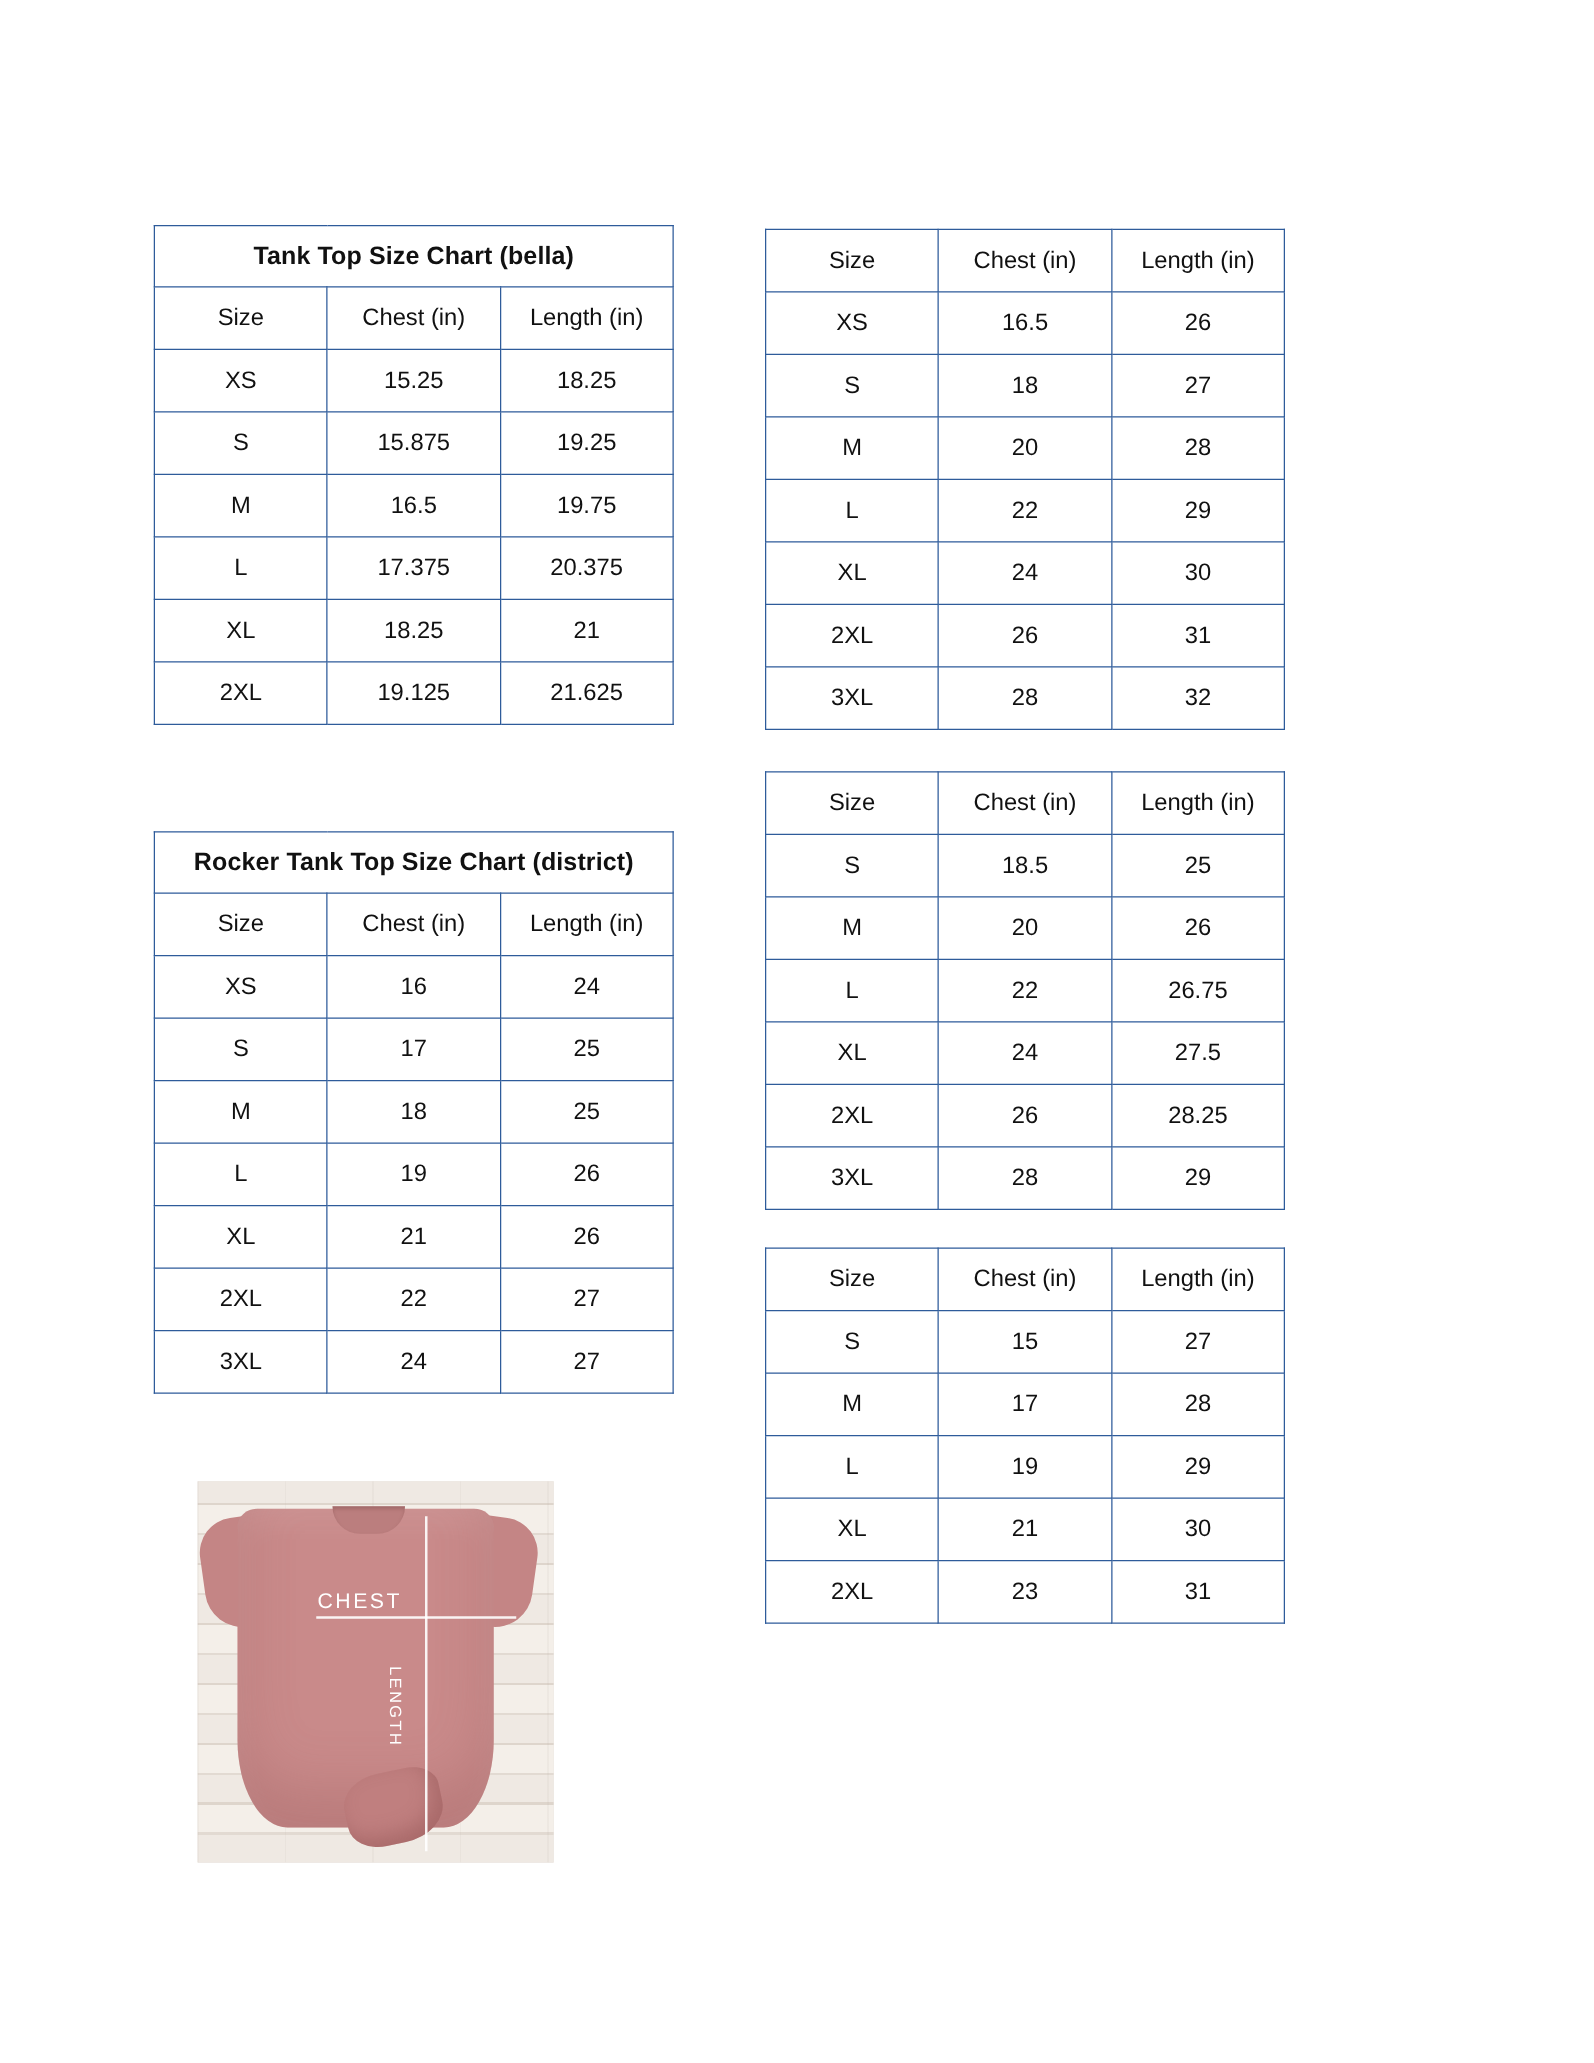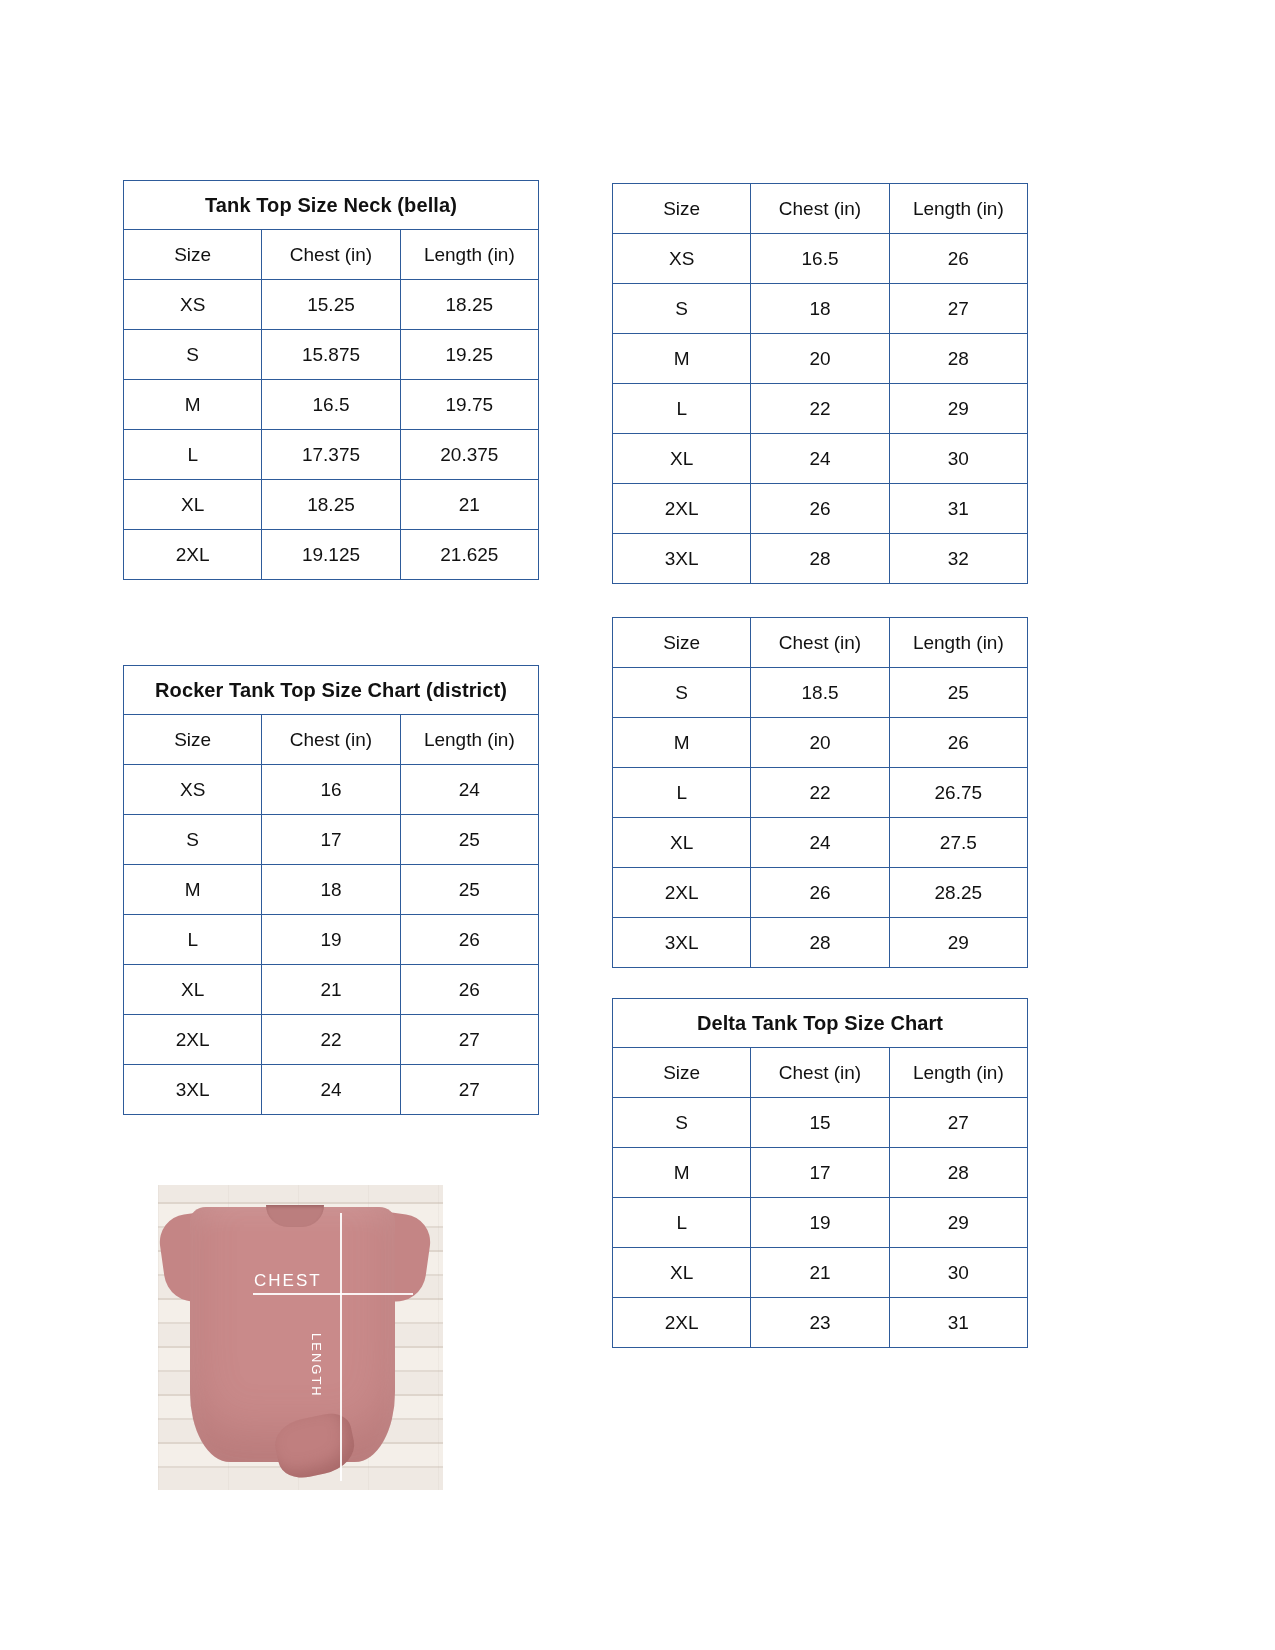--- a/index.html
+++ b/index.html
@@ -195,21 +195,21 @@
 </head>
 <body>
 
 <div class="page">
 
   <div class="col-left">
     <div class="chart-block">
       <table class="size-chart">
         <tbody>
           <tr class="title-row">
-            <td colspan="3">Tank Top Size Neck  (bella)</td>
+            <td colspan="3">Tank Top Size Chart  (bella)</td>
           </tr>
           <tr class="header-row">
             <td>Size</td>
             <td>Chest (in)</td>
             <td>Length (in)</td>
           </tr>
           <tr>
             <td>XS</td>
             <td>15.25</td>
             <td>18.25</td>
@@ -386,23 +386,20 @@
           </tr>
         </tbody>
       </table>
     </div>
 
     <div class="gap-3"></div>
 
     <div class="chart-block">
       <table class="size-chart">
         <tbody>
-          <tr class="title-row">
-            <td colspan="3">Delta Tank Top Size Chart</td>
-          </tr>
           <tr class="header-row">
             <td>Size</td>
             <td>Chest (in)</td>
             <td>Length (in)</td>
           </tr>
           <tr>
             <td>S</td>
             <td>15</td>
             <td>27</td>
           </tr>

